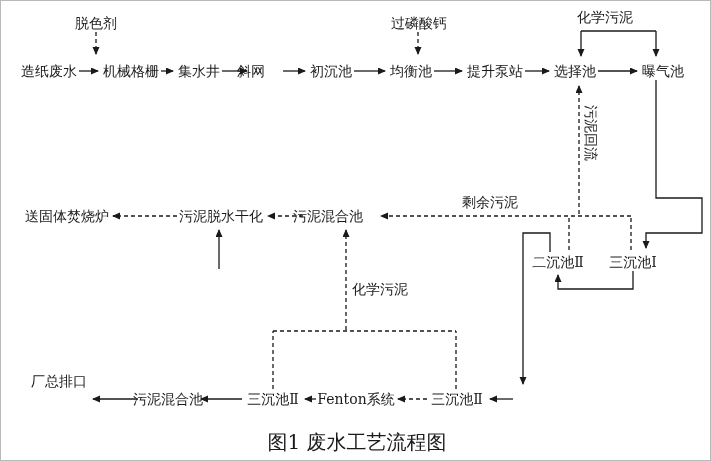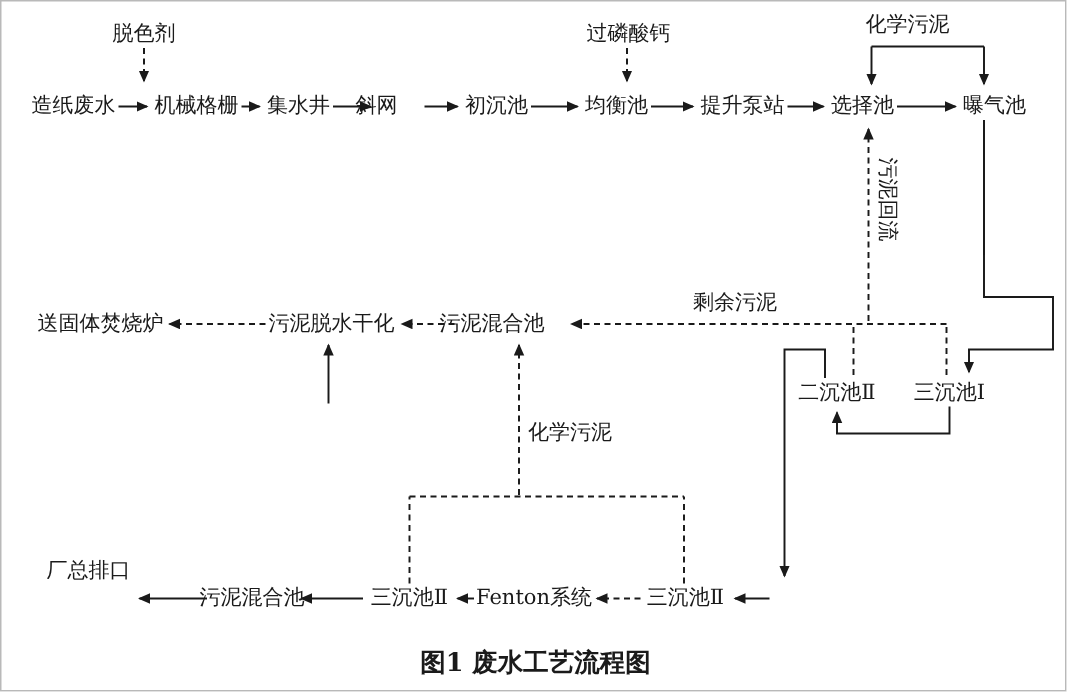--- a/index.html
+++ b/index.html
@@ -19,22 +19,22 @@
     transform:translate(-50%,-50%);
     font-size:14px;
     line-height:1.15;
     white-space:nowrap;
     background:transparent;
   }
   .node.rot{transform:translate(-50%,-50%) rotate(90deg);}
   .caption{
     position:absolute;
     transform:translate(-50%,-50%);
-    font-size:17px;
-    font-weight:bold;
+    font-size:20px;
+    font-weight:normal;
     white-space:nowrap;
   }
 </style>
 </head>
 <body>
 
 <div id="figure">
 
   <svg id="lines" viewBox="0 0 711 461">
     <defs>

